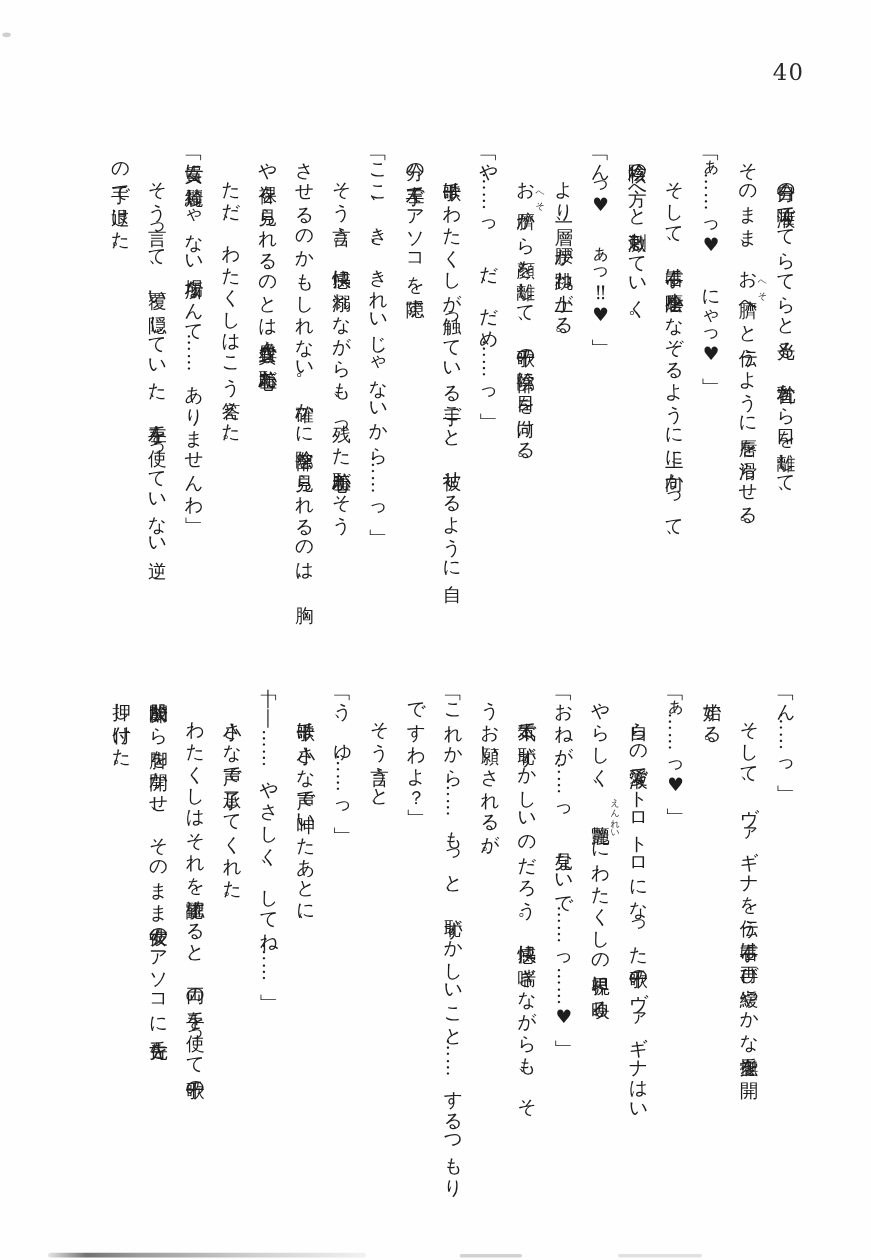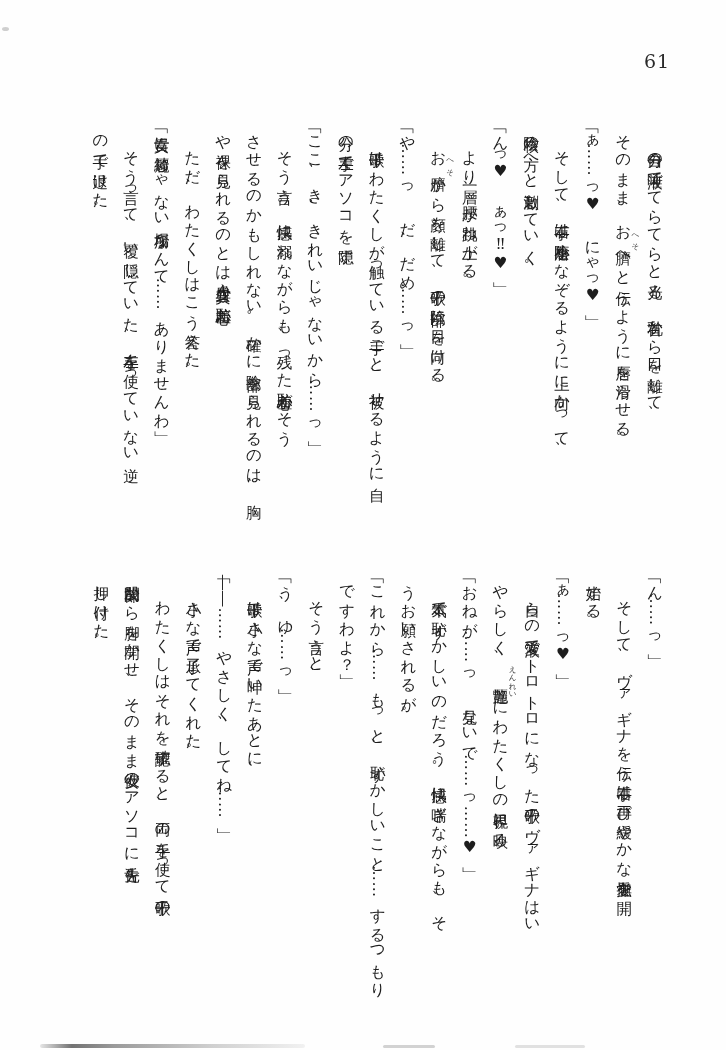--- a/index.html
+++ b/index.html
@@ -50,21 +50,21 @@
   }
   .artifact-bar-2 { left:383px; top:1045px; width:52px; height:2.5px; background:rgba(130,130,130,0.35); border-radius:2px; }
   .artifact-bar-3 { left:515px; top:1045px; width:70px; height:2.5px; background:rgba(150,150,150,0.28); border-radius:2px; }
   .artifact-smudge { left:2px; top:27px; width:7px; height:4px; background:rgba(150,150,150,0.45); border-radius:50%; }
 </style>
 </head>
 <body>
 
 <div class="page">
 
-  <div class="page-number">61</div>
+  <div class="page-number">40</div>
 
   <div class="vtext block-top">
       <div class="line indent">自分の唾液でてらてらと光る、乳首から口を離して、</div>
       <div class="line">そのまま、お<ruby>臍<rt>へそ</rt></ruby>へと伝うように唇を滑らせる。</div>
       <div class="line">「ぁ……っ♥　にゃっ♥」</div>
       <div class="line indent">そして、右手は小陰唇をなぞるように上に向かって、</div>
       <div class="line">陰核の方へと刺激していく。</div>
       <div class="line">「んっ♥　ぁっ‼♥」</div>
       <div class="line indent">より一層、腰が跳ね上がる。</div>
       <div class="line indent">お<ruby>臍<rt>へそ</rt></ruby>から顔を離して、千歌の陰部に目を向ける。</div>

